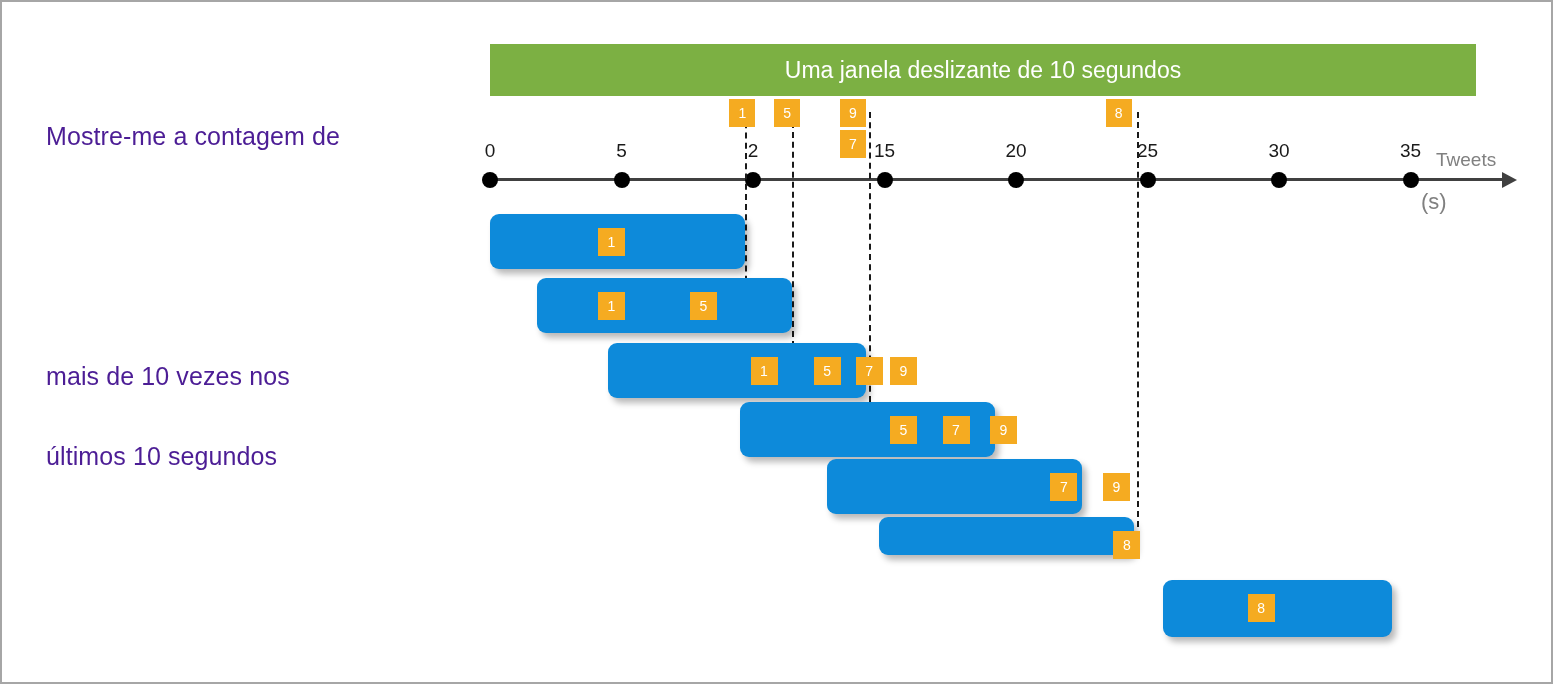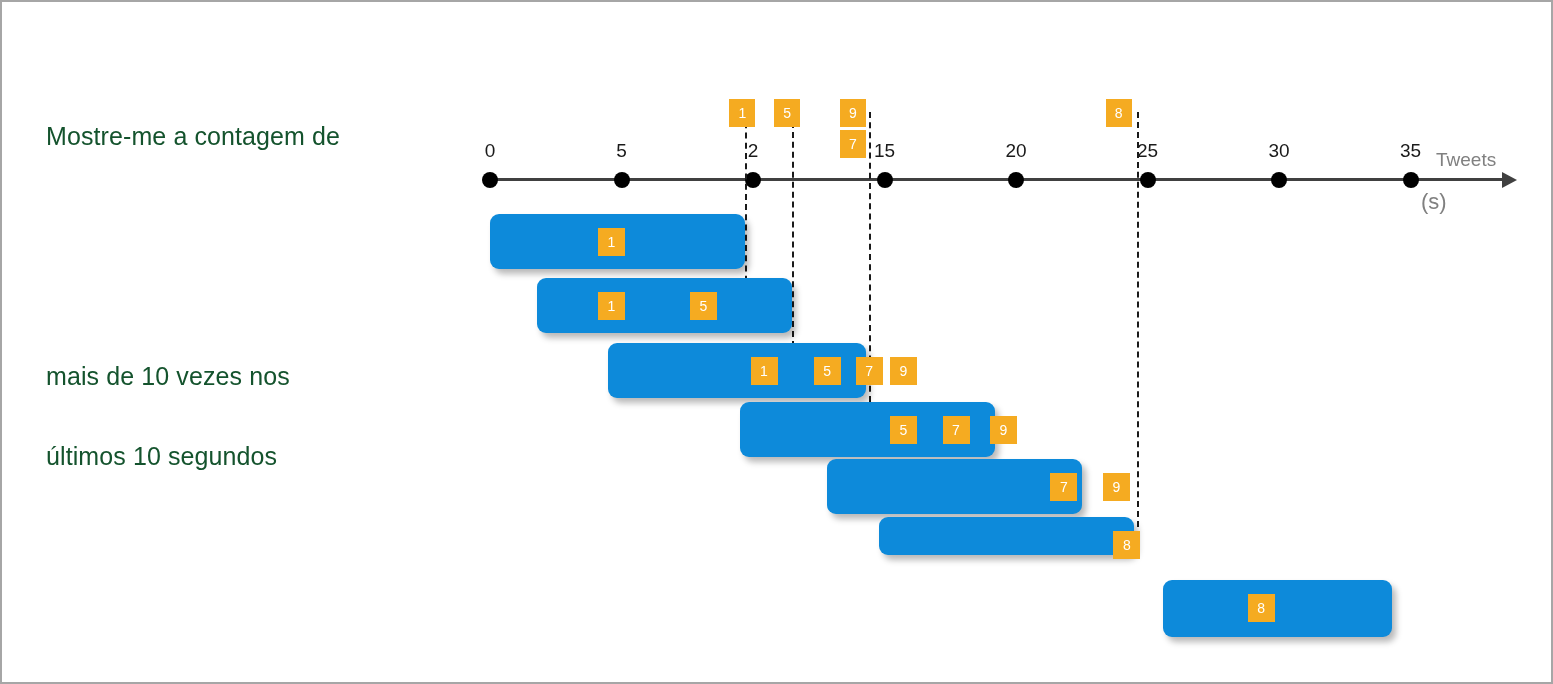--- a/index.html
+++ b/index.html
@@ -20,21 +20,21 @@
     box-sizing: border-box;
     overflow: hidden;
   }
 
   
   #question {
     position: absolute;
     left: 44px;
     top: 74px;
     width: 420px;
-    color: #14532d;
+    color: #4c1d95;
     font-size: 25px;
     line-height: 40px;
     letter-spacing: .1px;
     white-space: pre-line;
   }
 
   
   #window-banner {
     position: absolute;
     left: 488px;
@@ -136,20 +136,23 @@
 <div id="slide">
 
   <div id="question">
     <span>Mostre-me a contagem de</span><br>
     <br>
     <br>
     <span>mais de 10 vezes nos</span><br>
     <span>últimos 10 segundos</span>
   </div>
 
+  <div id="window-banner">
+    <span>Uma janela deslizante de 10 segundos</span>
+  </div>
 
   <div id="axis-line"></div>
   <div id="axis-arrow"></div>
   <div id="axis-name">Tweets</div>
   <div id="axis-unit">(s)</div>
 
   <div id="ticks-layer">
       <div class="tick-dot" style="left: 488px;"></div>
       <div class="tick-label" style="left: 488px;">0</div>
       <div class="tick-dot" style="left: 619.5px;"></div>

